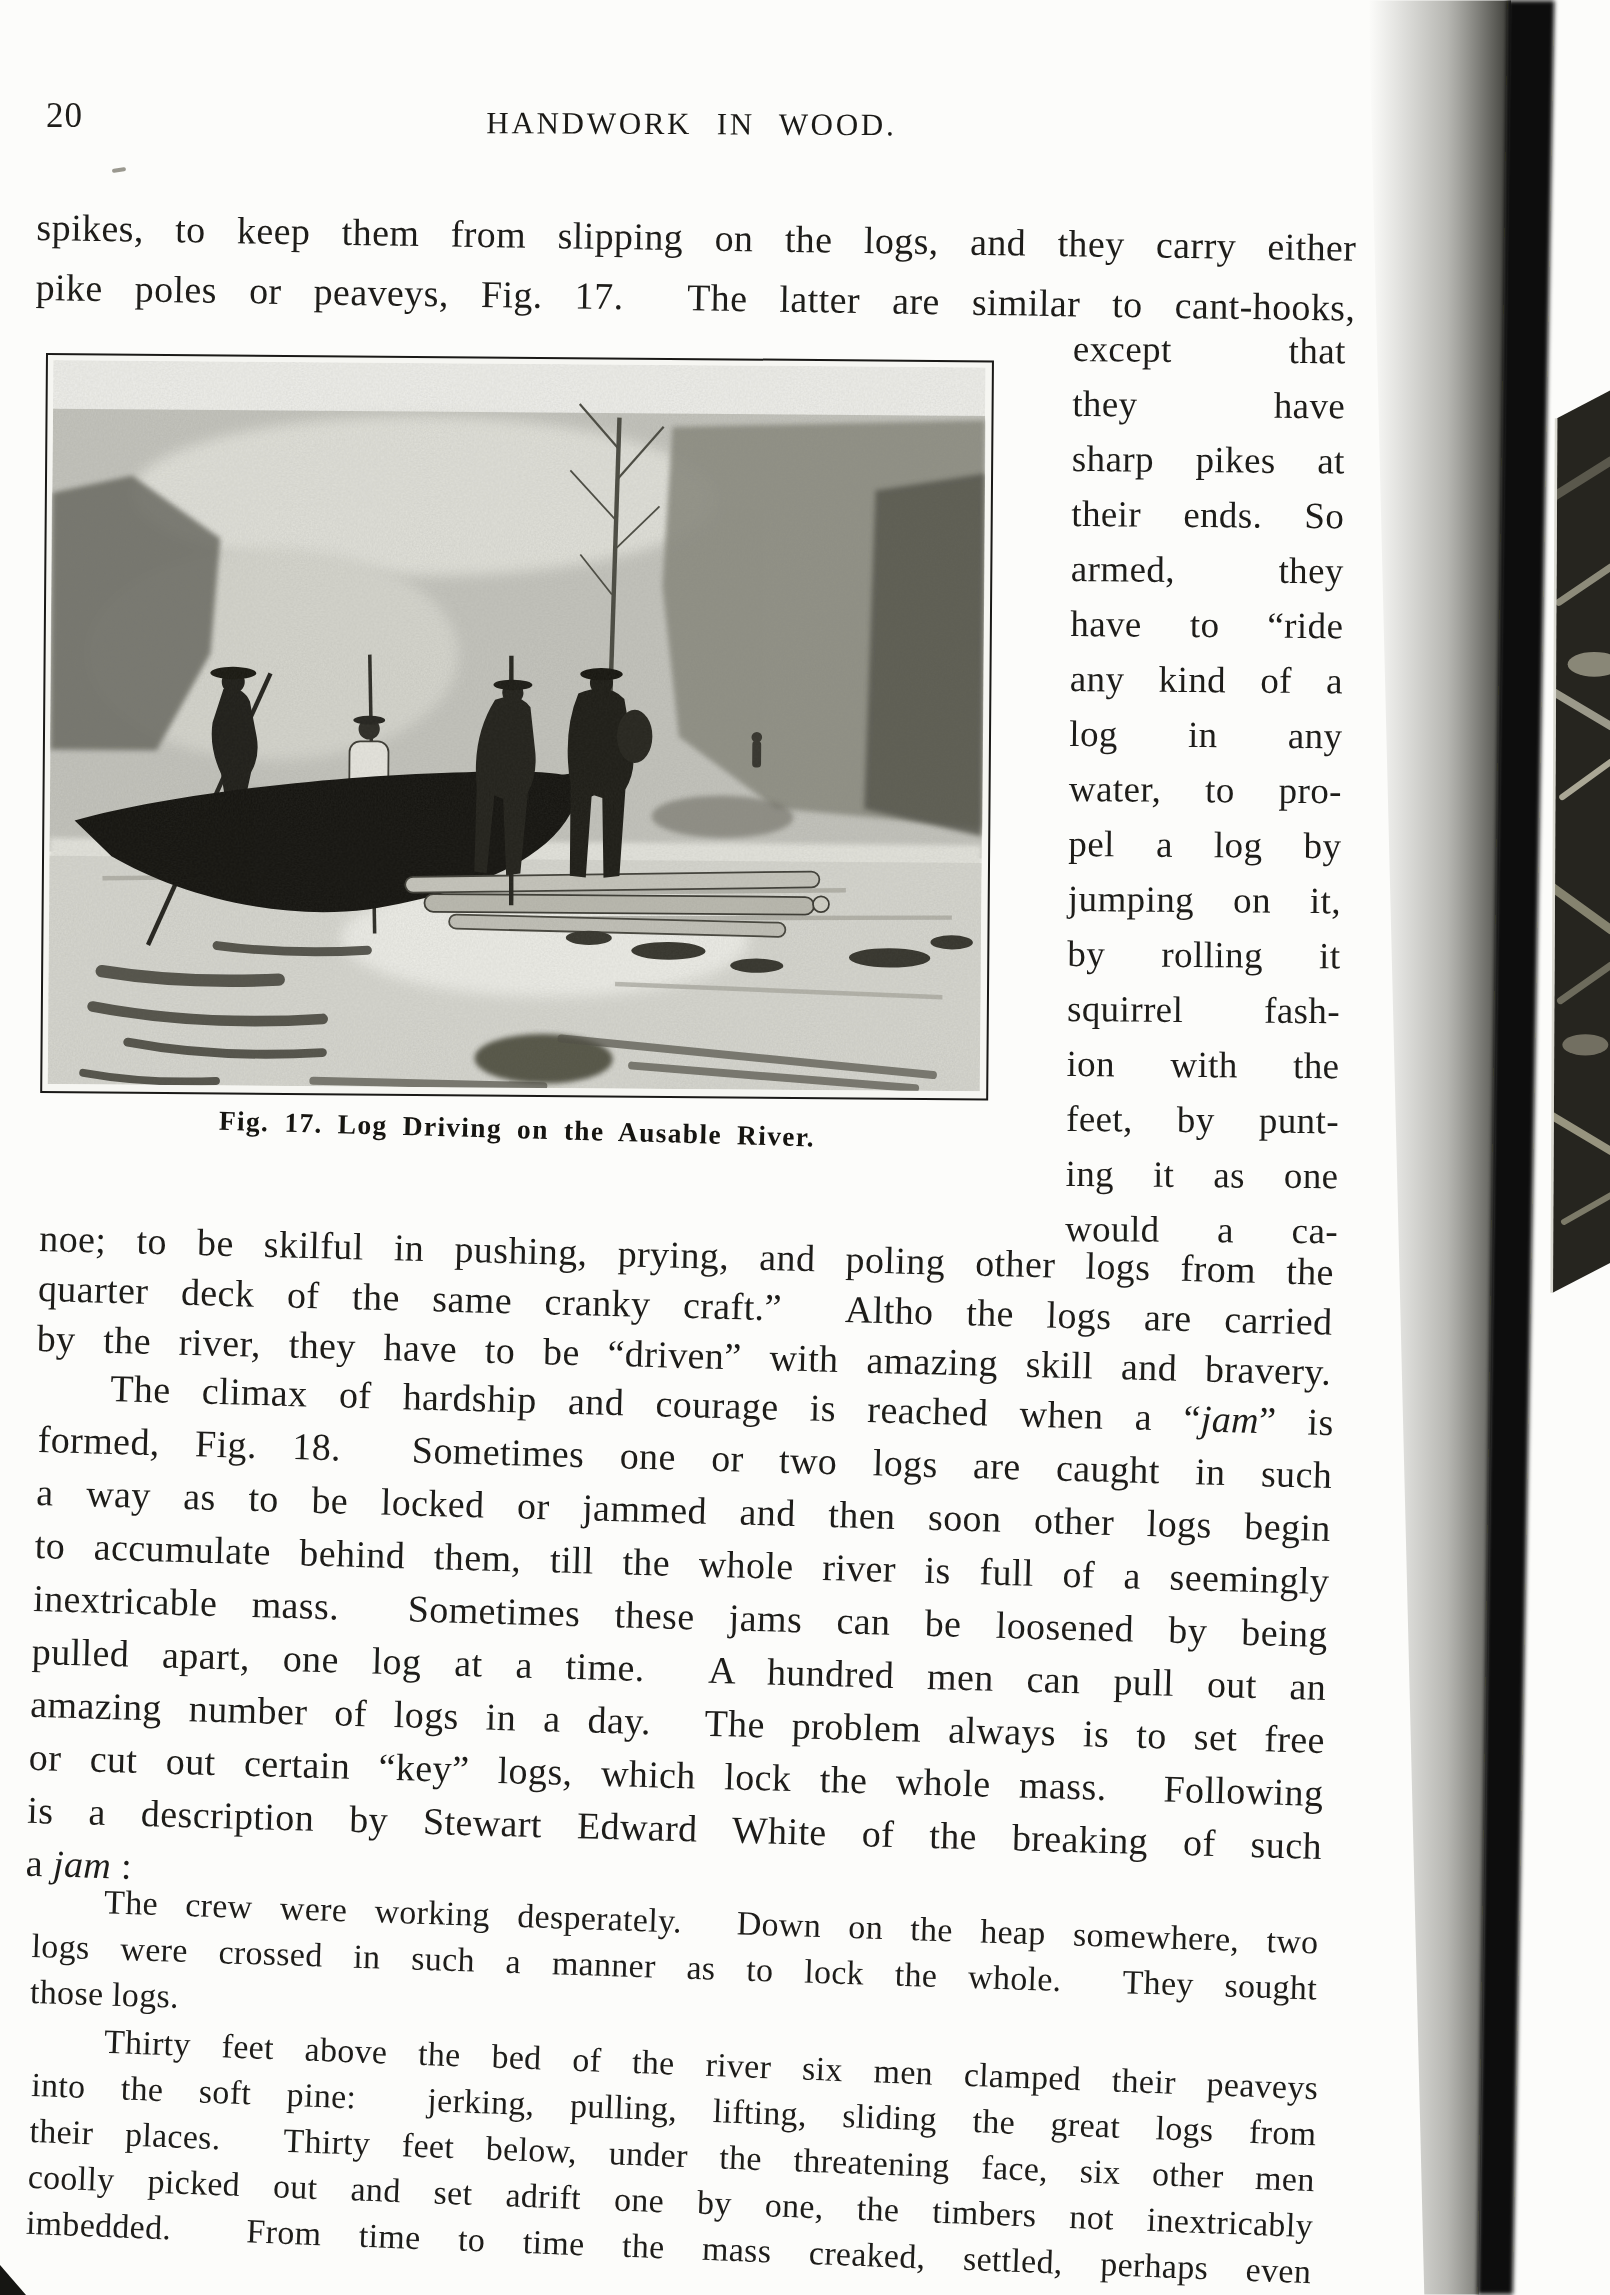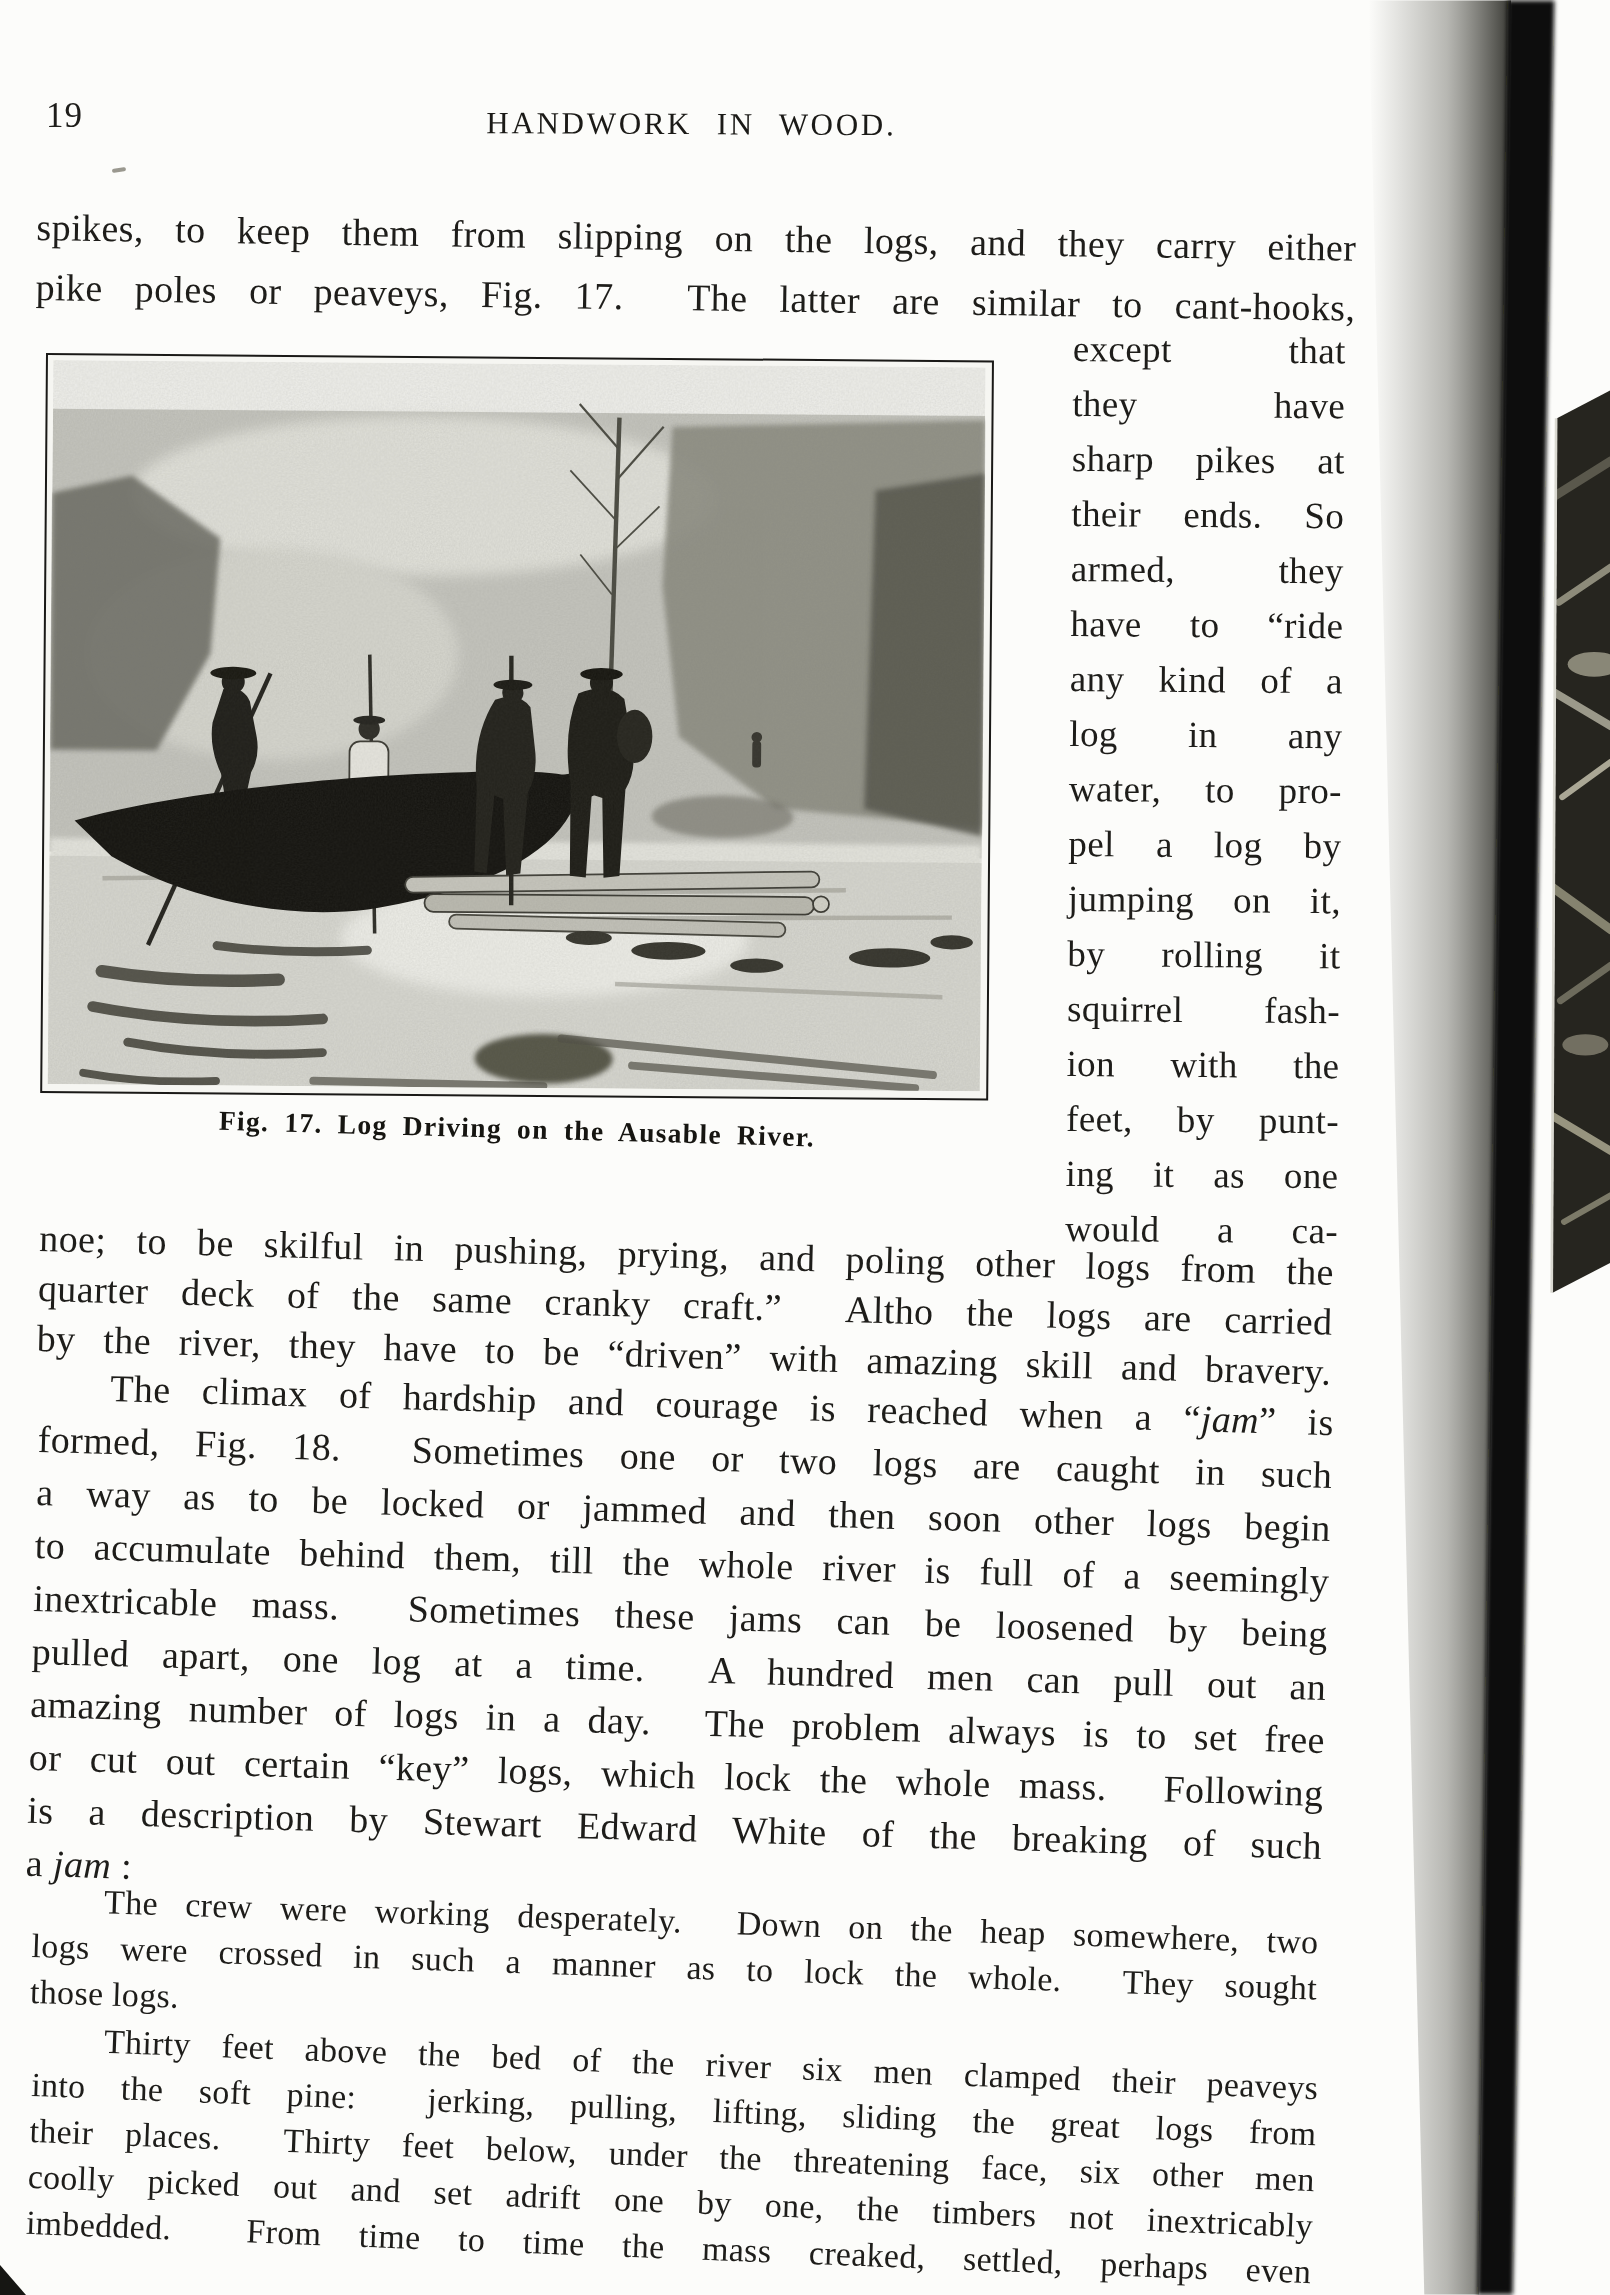--- a/index.html
+++ b/index.html
@@ -67,21 +67,21 @@
   }
   #scan-speck{
     left:112px;top:168px;width:14px;height:4.4px;background:#9a988f;
     border-radius:2.7px;transform:rotate(-8deg);
   }
   i{font-style:italic;}
 </style>
 </head>
 <body>
 
-<div class="abs" id="page-number">19</div>
+<div class="abs" id="page-number">20</div>
 <div class="abs" id="running-header">HANDWORK IN WOOD.</div>
 
 <div class="abs body-text" id="intro-paragraph">
     <div class="tline">spikes, to keep them from slipping on the logs, and they carry either</div>
     <div class="tline">pike poles or peaveys, Fig. 17.  The latter are similar to cant-hooks,</div>
   </div>
 
 <div class="abs" id="sidebar-column">
     <div class="tline">except that</div>
     <div class="tline">they have</div>

